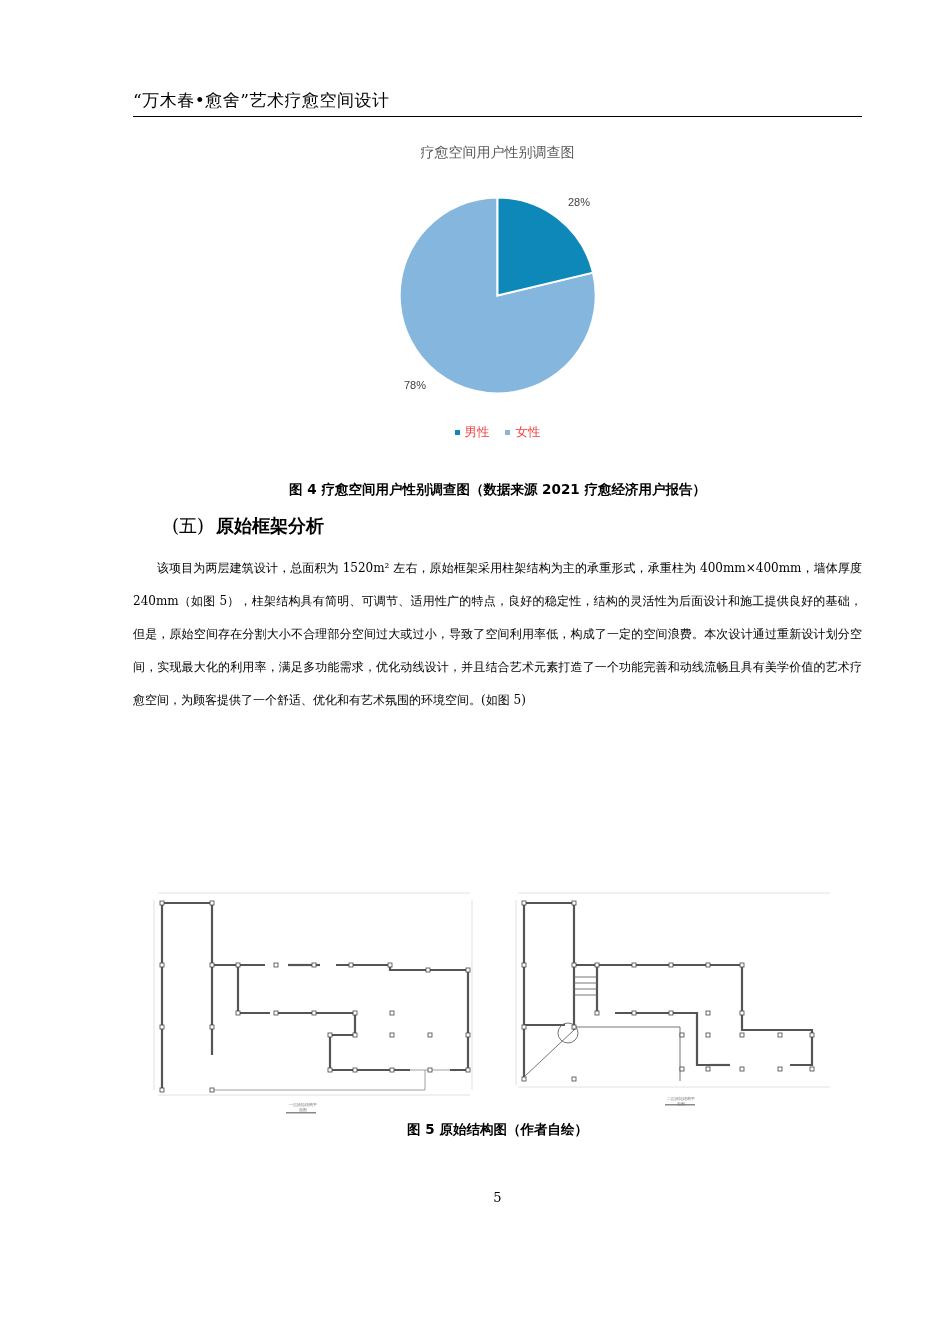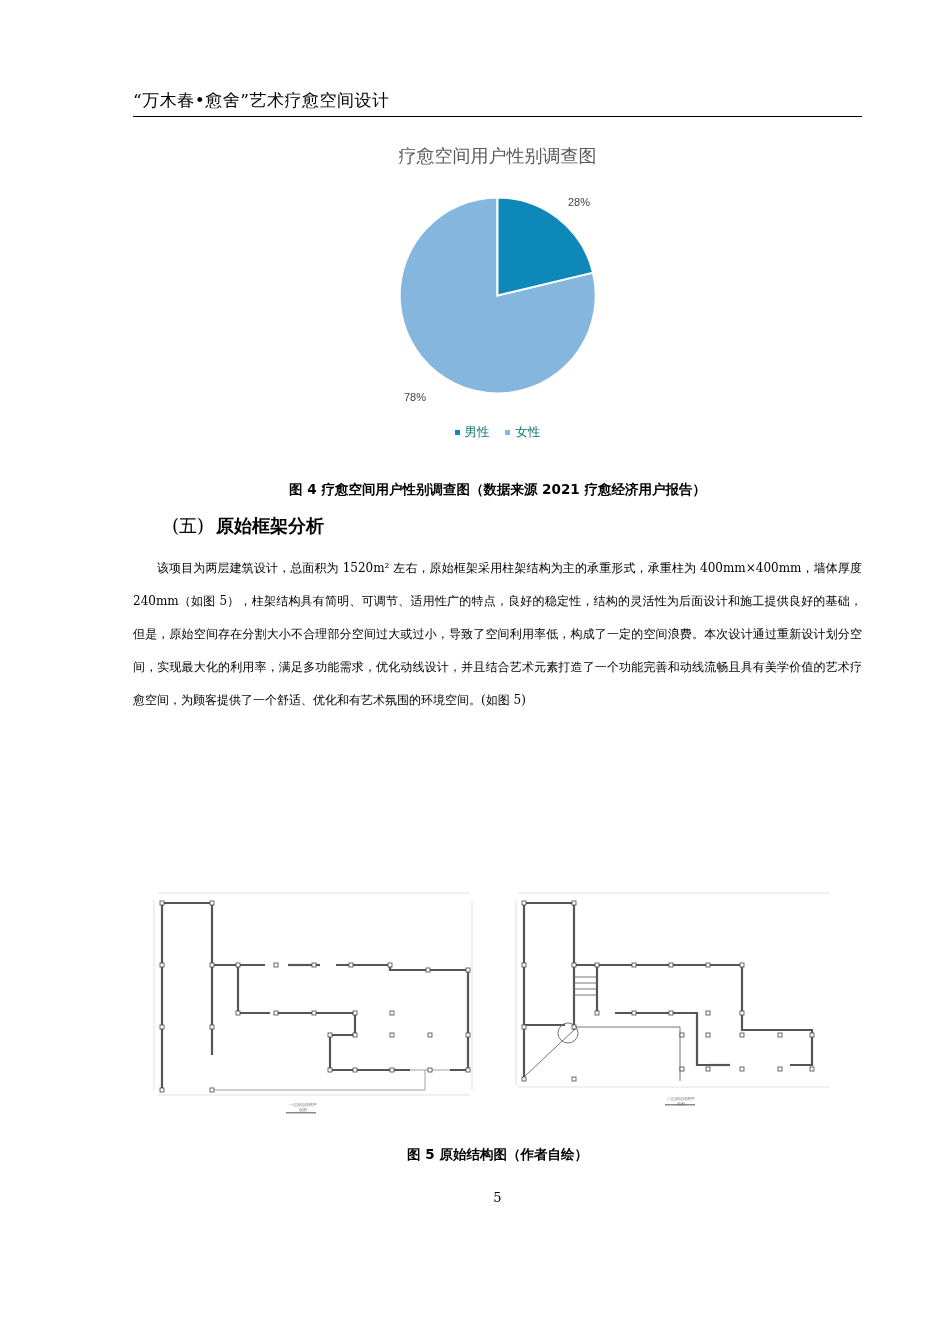--- a/index.html
+++ b/index.html
@@ -1,22 +1,22 @@
 <!DOCTYPE html>
 <html><head>
 <meta charset="utf-8">
 <style>
   html,body{margin:0;padding:0;background:#fff;}
   body{width:950px;height:1344px;position:relative;overflow:hidden;font-family:"DejaVu Serif","Liberation Serif",serif;color:#000;}
   .header{position:absolute;left:133px;top:89px;width:729px;text-align:left;font-size:17px;letter-spacing:0.5px;}
   .header-rule{position:absolute;left:133px;top:116px;width:729px;height:0;border-top:1.3px solid #000;}
-  .chart-title{position:absolute;left:133px;top:144px;width:729px;text-align:center;font-family:"DejaVu Sans","Liberation Sans",sans-serif;font-size:18px;color:#595959;}
+  .chart-title{position:absolute;left:133px;top:144px;width:729px;text-align:center;font-family:"DejaVu Sans","Liberation Sans",sans-serif;font-size:14px;color:#595959;}
   .pie{position:absolute;left:390px;top:188px;width:215px;height:215px;}
   .pct{position:absolute;font-family:"Liberation Sans",sans-serif;font-size:11px;color:#404040;}
-  .legend{position:absolute;left:133px;top:424px;width:729px;text-align:center;font-family:"DejaVu Sans","Liberation Sans",sans-serif;font-size:12.5px;color:#0f766e;}
+  .legend{position:absolute;left:133px;top:424px;width:729px;text-align:center;font-family:"DejaVu Sans","Liberation Sans",sans-serif;font-size:12.5px;color:#ef4444;}
   .legend .item{display:inline-block;margin:0 6px;}
   .legend .sw{display:inline-block;width:5px;height:5px;margin-right:5px;vertical-align:middle;}
   .fig-caption{position:absolute;left:133px;width:729px;text-align:center;font-family:"DejaVu Sans","Liberation Sans",sans-serif;font-size:13.5px;font-weight:bold;}
   .section-heading{position:absolute;left:172px;top:514px;font-family:"DejaVu Sans","Liberation Sans",sans-serif;font-size:18px;font-weight:bold;}
   .section-heading .num{margin-right:12px;font-weight:normal;font-family:"DejaVu Serif",serif;}
   .body-text{position:absolute;left:133px;top:552px;width:729px;font-size:12px;line-height:33px;text-align:justify;text-indent:2em;}
   .plan{position:absolute;}
   .page-number{position:absolute;left:133px;top:1190px;width:729px;text-align:center;font-size:13px;}
 </style>
 </head>
@@ -27,21 +27,21 @@
 
 <div class="chart-title">疗愈空间用户性别调查图</div>
 
 <svg class="pie" viewBox="0 0 215 215">
 
   <path d="M107.5,107.5 L203.0,84.6 A98,98 0 1,1 107.5,9.5 Z" fill="#85B7DE" stroke="#fff" stroke-width="2"></path>
 
   <path d="M107.5,107.5 L107.5,9.5 A98,98 0 0,1 203.0,84.6 Z" fill="#0E87B9" stroke="#fff" stroke-width="2"></path>
 </svg>
 <div class="pct" style="left:568px;top:196px;">28%</div>
-<div class="pct" style="left:404px;top:391px;">78%</div>
+<div class="pct" style="left:404px;top:379px;">78%</div>
 
 <div class="legend">
   <span class="item">
     <span class="sw" style="background:#0E87B9"></span><span>男性</span>
   </span>
   <span class="item">
     <span class="sw" style="background:#85B7DE"></span><span>女性</span>
   </span>
 </div>
 
@@ -168,15 +168,15 @@
       <rect x="300" y="182" width="4" height="4"></rect>
     <rect x="12" y="192" width="4" height="4"></rect>
       <rect x="62" y="192" width="4" height="4"></rect>
   </g>
   <g fill="#888">
     <rect x="155" y="219" width="30" height="1.5"></rect>
   </g>
 </svg>
 <div style="position:absolute;left:666px;top:1096px;width:30px;font-size:4px;color:#777;text-align:center;">二层原始结构平面图</div>
 
-<div class="fig-caption" style="top:1146px;text-align:center;">图 5  原始结构图（作者自绘）</div>
+<div class="fig-caption" style="top:1121px;text-align:center;">图 5  原始结构图（作者自绘）</div>
 
 <div class="page-number">5</div>
 
 </body></html>

